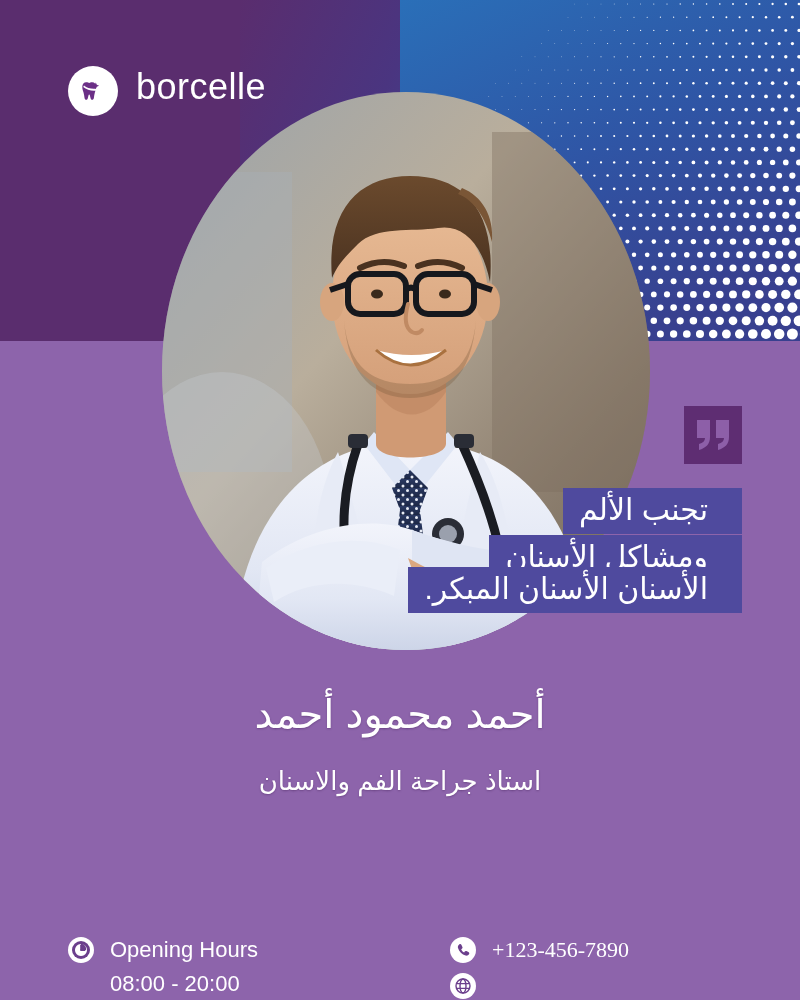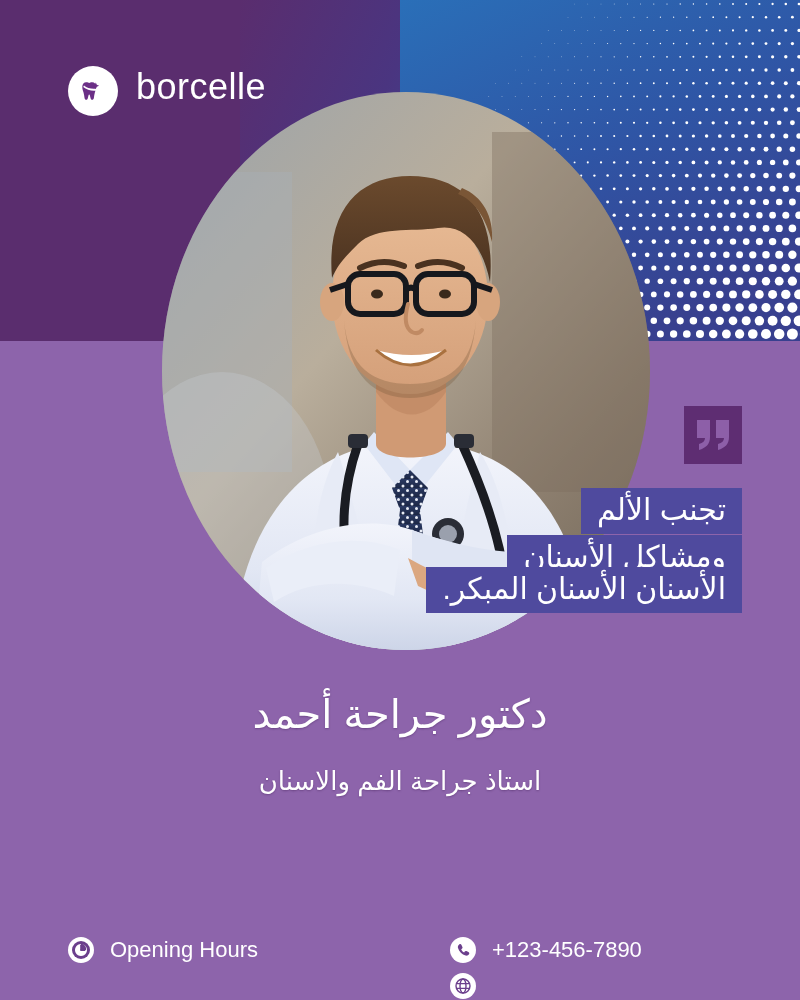--- a/index.html
+++ b/index.html
@@ -72,21 +72,21 @@
   .qline{
     position:absolute;
     background:#4f4a9e;
     color:#ffffff;
     direction:rtl;
     text-align:right;
     font-size:30px;
     line-height:1;
     white-space:nowrap;
     box-sizing:border-box;
-    padding:7px 16px 9px 16px;
+    padding:7px 34px 9px 16px;
     pointer-events:auto;
   }
   .qline-1{right:58px;top:488px;}
   .qline-2{right:58px;top:535px;}
   .qline-3{right:58px;top:567px;}
 
   
   .doctor{
     position:absolute;left:0;top:690px;width:800px;
     text-align:center;color:#ffffff;
@@ -102,21 +102,21 @@
     text-shadow:0 1px 2px rgba(60,25,80,.35);
   }
 
   
   .footer{
     position:absolute;left:0;top:929px;width:684px;height:80px;
     z-index:10;
   }
   .fgroup{position:absolute;display:flex;gap:16px;align-items:flex-start;}
   .fgroup-hours{left:68px;top:6px;}
-  .fgroup-contact{left:450px;top:6px;}
+  .fgroup-contact{left:450px;top:6px;font-family:Liberation Serif, serif;}
   .ficon{
     width:26px;height:26px;border-radius:50%;
     background:#ffffff;flex:0 0 26px;
     display:flex;align-items:center;justify-content:center;
     margin-top:2px;
   }
   .ficon-stack{display:flex;flex-direction:column;gap:8px;}
   .flines{display:flex;flex-direction:column;gap:4px;}
   .ftext{color:#ffffff;font-size:22px;line-height:1.35;white-space:nowrap;}
 </style>
@@ -976,38 +976,39 @@
     </svg>
   </div>
 
   <div class="quote-wrap">
     <div class="qline qline-1">تجنب الألم</div>
     <div class="qline qline-2">ومشاكل الأسنان</div>
     <div class="qline qline-3">الأسنان الأسنان المبكر.</div>
   </div>
 
   <div class="doctor">
-    <div class="doctor-name">دكتور  جراحة أحمد</div>
+    <div class="doctor-name">أحمد  محمود أحمد</div>
     <div class="doctor-title">استاذ جراحة الفم والاسنان</div>
   </div>
 
   <div class="footer">
 
     <div class="fgroup fgroup-hours">
       <div class="ficon">
         <svg width="22" height="22" viewBox="0 0 22 22">
           <circle cx="11" cy="11" r="10" fill="#ffffff"></circle>
           <circle cx="11" cy="11" r="9" fill="#6b3f8c"></circle>
           <path d="M11 5 a6 6 0 1 1 -0.01 0 z M11 5 v6 h5 a5 5 0 0 0 -5 -6 z" fill="#ffffff"></path>
           <rect x="10.2" y="5.5" width="1.7" height="6.2" rx="0.8" fill="#6b3f8c"></rect>
           <rect x="10.2" y="10.2" width="5.4" height="1.7" rx="0.8" fill="#6b3f8c"></rect>
         </svg>
       </div>
       <div class="flines">
         <div class="ftext">Opening Hours</div>
+        <div class="ftext">08:00 - 20:00</div>
       </div>
     </div>
 
     <div class="fgroup fgroup-contact">
       <div class="ficon-stack">
         <div class="ficon">
           <svg width="22" height="22" viewBox="0 0 22 22">
             <circle cx="11" cy="11" r="11" fill="#ffffff"></circle>
             <path d="M7.2 5.4 c1.0 -0.6 1.9 -0.3 2.3 0.6 l0.9 2.0 c0.3 0.7 0.1 1.3 -0.5 1.7 l-0.7 0.5 c0.5 1.4 1.6 2.6 3.0 3.2 l0.5 -0.8 c0.4 -0.6 1.0 -0.8 1.7 -0.5 l2.0 0.9 c0.9 0.4 1.2 1.3 0.6 2.3 -0.7 1.1 -2.0 1.6 -3.4 1.2 -3.6 -1.0 -6.6 -4.0 -7.6 -7.6 -0.4 -1.4 0.1 -2.7 1.2 -3.5 z" fill="#6b3f8c"></path>
           </svg>

